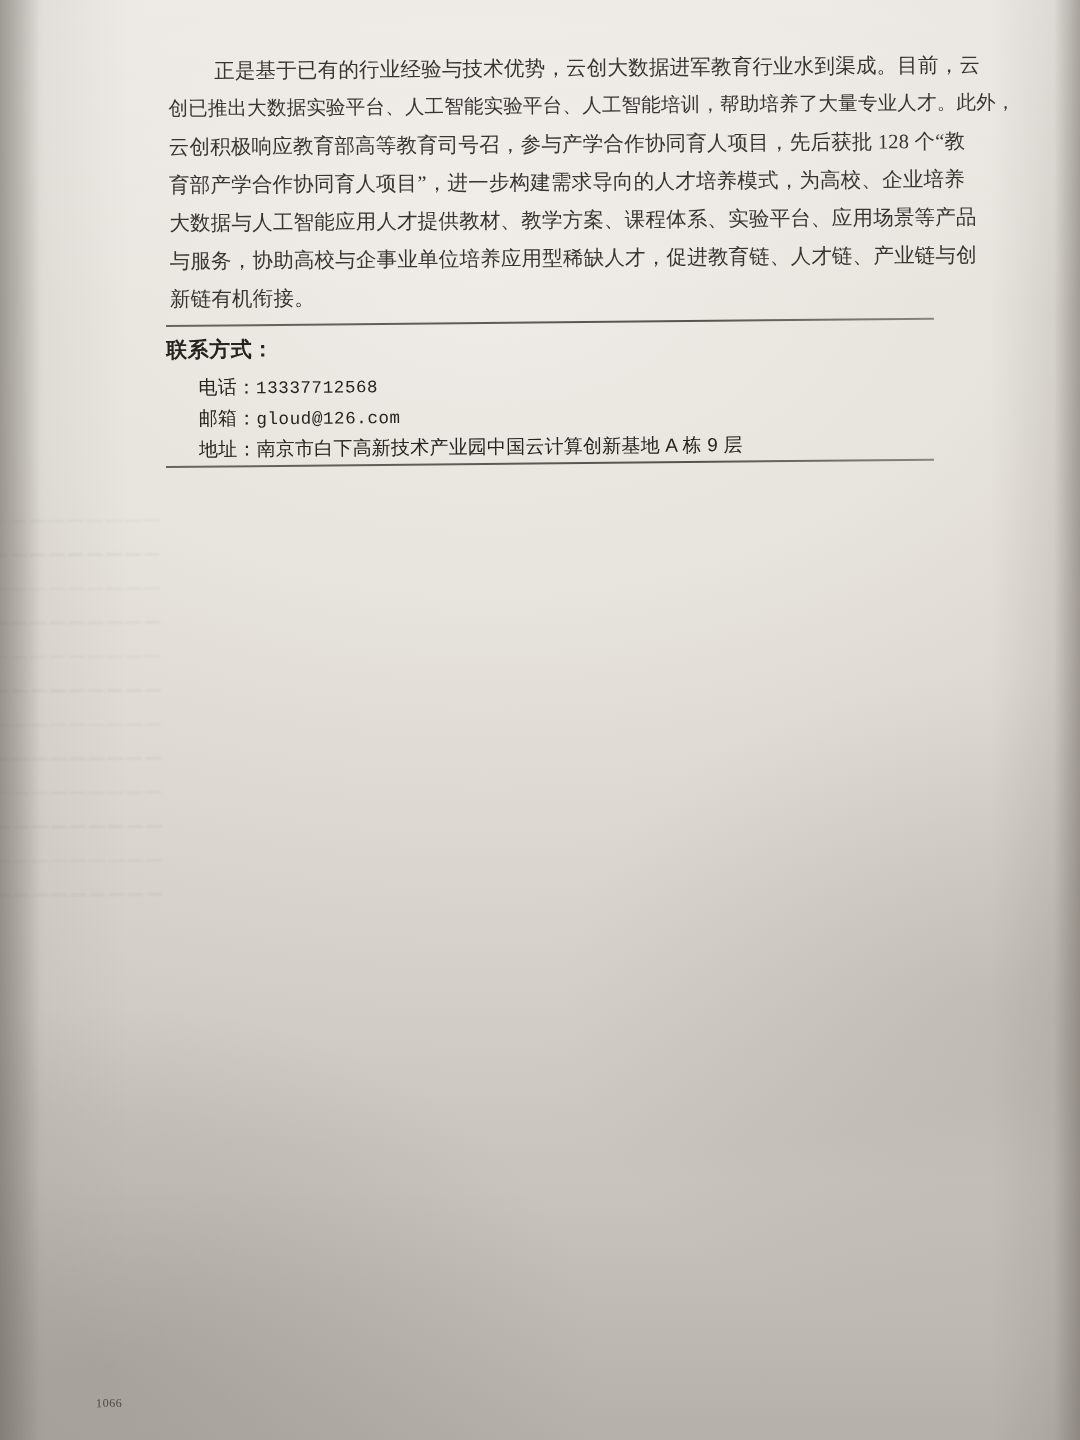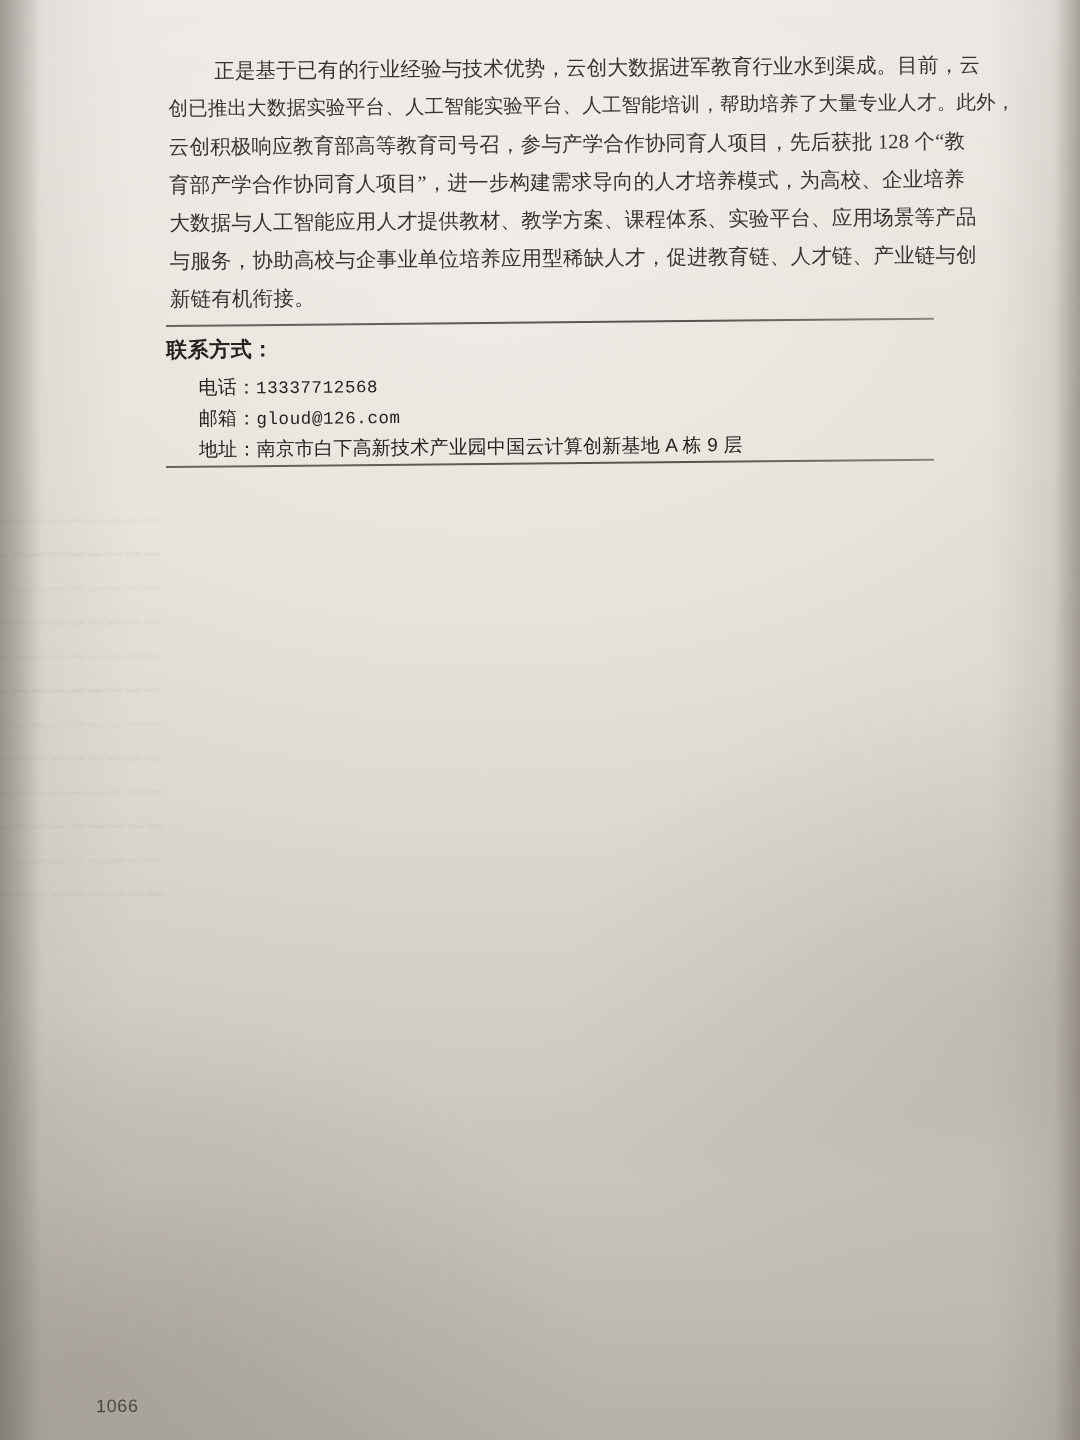--- a/index.html
+++ b/index.html
@@ -145,23 +145,23 @@
     pointer-events: none;
   }
   .ghost span { display: block; white-space: nowrap; opacity: 0.85; }
   .ghost span:nth-child(odd) { opacity: 0.6; }
 
   
   .folio {
     position: absolute;
     left: 96px;
     top: 1396px;
-    font-size: 18px;
+    font-size: 12px;
     color: #3b3834;
-    font-family: Liberation Sans, sans-serif;
+    font-family: Liberation Serif, serif;
     letter-spacing: 0.6px;
     transform: rotate(-0.6deg);
     opacity: 0.85;
   }
 
   
   .edge-right {
     position: absolute;
     right: 0; top: 0;
     width: 26px; height: 1440px;

